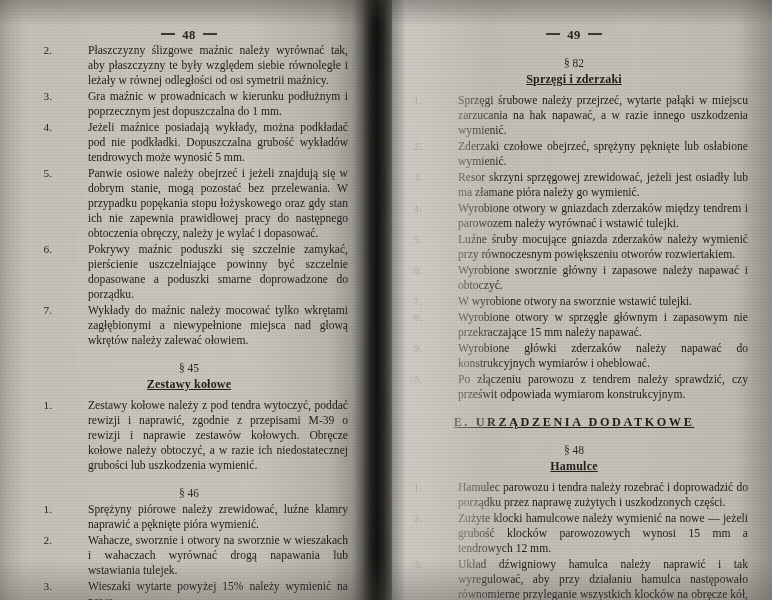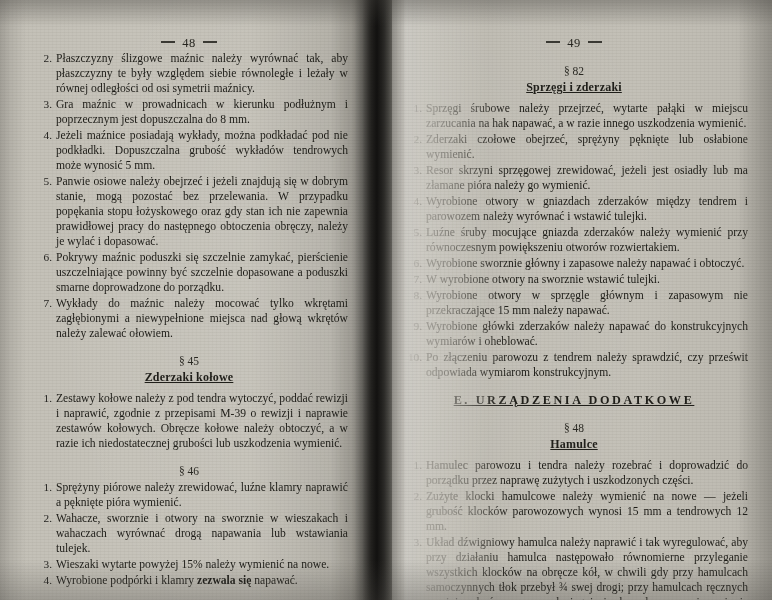--- a/index.html
+++ b/index.html
@@ -44,42 +44,42 @@
   .page{position:absolute;top:0;bottom:0;}
   #page-left{left:0;width:372px;}
   #page-right{left:392px;width:324px;}
 
   .col{position:absolute;top:0;}
   #col-left{left:30px;width:318px;}
   #col-right{left:8px;width:348px;}
 
   .folio{
     text-align:center;font-size:12.5px;letter-spacing:.5px;
-    color:#26251f;margin-top:36px;font-weight:400;
+    color:#26251f;margin-top:28px;font-weight:700;
   }
   .folio .dash{display:inline-block;width:14px;border-top:2px solid #3b3a34;
     vertical-align:middle;margin:0 7px;position:relative;top:-2px;}
 
   .sec-num{text-align:center;font-size:11.5px;color:#2a2923;margin:14px 0 3px;}
   .sec-title{text-align:center;font-size:12px;font-weight:700;color:#201f1a;margin:0 0 6px;
     letter-spacing:.2px;text-decoration:underline;}
   .sec-title.wide{letter-spacing:2.6px;font-size:12.2px;font-weight:700;}
 
   ol.items{list-style:none;margin:0;padding:0;}
   ol.items > li{
     position:relative;padding-left:26px;margin:0 0 1px;
     font-size:11.6px;line-height:1.295;color:#1d1c17;
     text-align:justify;text-justify:inter-word;
     hyphens:none;
   }
   ol.items > li > .num{
     position:absolute;left:2px;top:0;width:20px;text-align:right;
     font-size:11.3px;color:#242320;
   }
-  ol.items > li > .txt{display:block;}
+  ol.items > li > .txt{display:block;margin-left:32px;}
   b{font-weight:700;}
 
   
   #page-right .fade{
     position:absolute;left:0;top:0;bottom:0;width:118px;pointer-events:none;
     background:linear-gradient(90deg,
       rgba(176,173,165,.94) 0px,
       rgba(178,175,167,.80) 26px,
       rgba(180,177,169,.55) 58px,
       rgba(182,179,171,.26) 88px,
@@ -127,42 +127,42 @@
         <span class="dash"></span><span>48</span><span class="dash"></span>
       </div>
 
       <ol class="items">
         <li>
             <span class="num">2.</span>
             <span class="txt">Płaszczyzny ślizgowe maźnic należy wyrównać tak, aby płaszczyzny te były względem siebie równoległe i leżały w równej odległości od osi symetrii maźnicy.</span>
           </li>
         <li>
             <span class="num">3.</span>
-            <span class="txt">Gra maźnic w prowadnicach w kierunku podłużnym i poprzecznym jest dopuszczalna do 8 mm.</span>
+            <span class="txt">Gra maźnic w prowadnicach w kierunku podłużnym i poprzecznym jest dopuszczalna do 1 mm.</span>
           </li>
         <li>
             <span class="num">4.</span>
             <span class="txt">Jeżeli maźnice posiadają wykłady, można podkładać pod nie podkładki. Dopuszczalna grubość wykładów tendrowych może wynosić 5 mm.</span>
           </li>
         <li>
             <span class="num">5.</span>
             <span class="txt">Panwie osiowe należy obejrzeć i jeżeli znajdują się w dobrym stanie, mogą pozostać bez przelewania. W przypadku popękania stopu łożyskowego oraz gdy stan ich nie zapewnia prawidłowej pracy do następnego obtoczenia obręczy, należy je wylać i dopasować.</span>
           </li>
         <li>
             <span class="num">6.</span>
             <span class="txt">Pokrywy maźnic poduszki się szczelnie zamykać, pierścienie uszczelniające powinny być szczelnie dopasowane a poduszki smarne doprowadzone do porządku.</span>
           </li>
         <li>
             <span class="num">7.</span>
             <span class="txt">Wykłady do maźnic należy mocować tylko wkrętami zagłębionymi a niewypełnione miejsca nad głową wkrętów należy zalewać ołowiem.</span>
           </li>
       </ol>
 
       <div class="sec-num">§ 45</div>
-      <div class="sec-title">Zderzaki kołowe</div>
+      <div class="sec-title">Zestawy kołowe</div>
       <ol class="items">
         <li>
             <span class="num">1.</span>
             <span class="txt">Zestawy kołowe należy z pod tendra wytoczyć, poddać rewizji i naprawić, zgodnie z przepisami M-39 o rewizji i naprawie zestawów kołowych. Obręcze kołowe należy obtoczyć, a w razie ich niedostatecznej grubości lub uszkodzenia wymienić.</span>
           </li>
       </ol>
 
       <div class="sec-num">§ 46</div>
       <ol class="items">
         <li>

